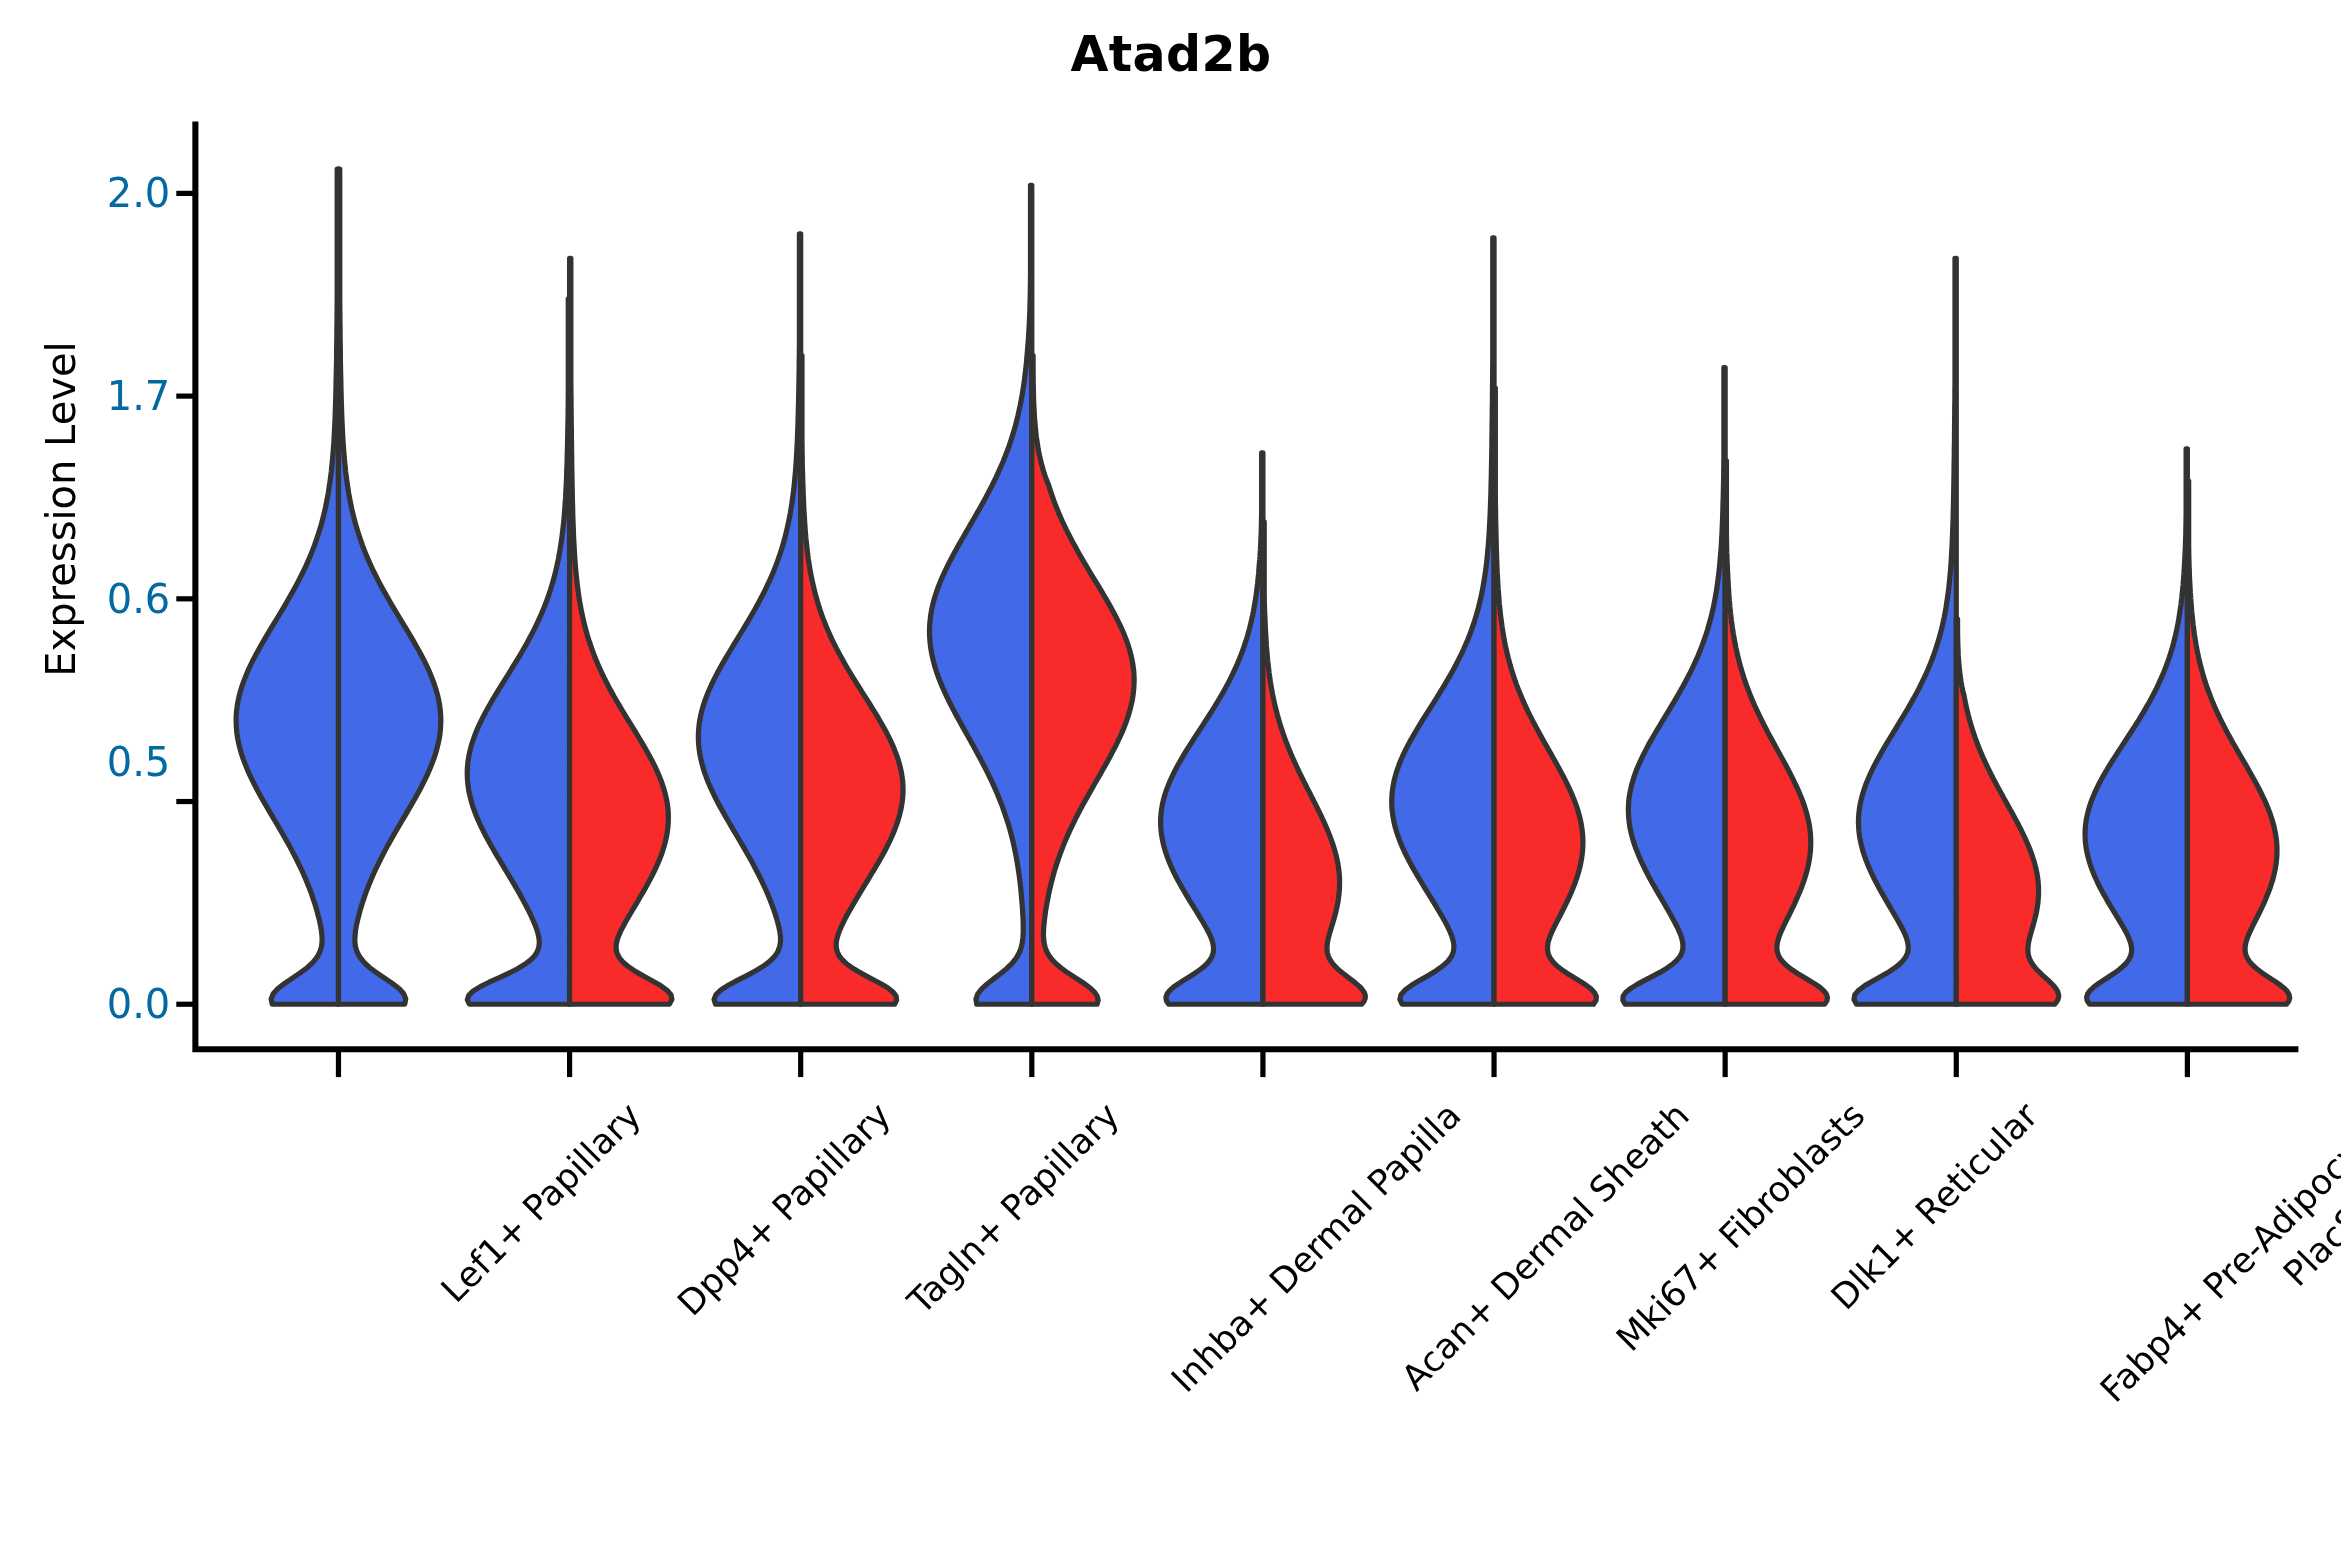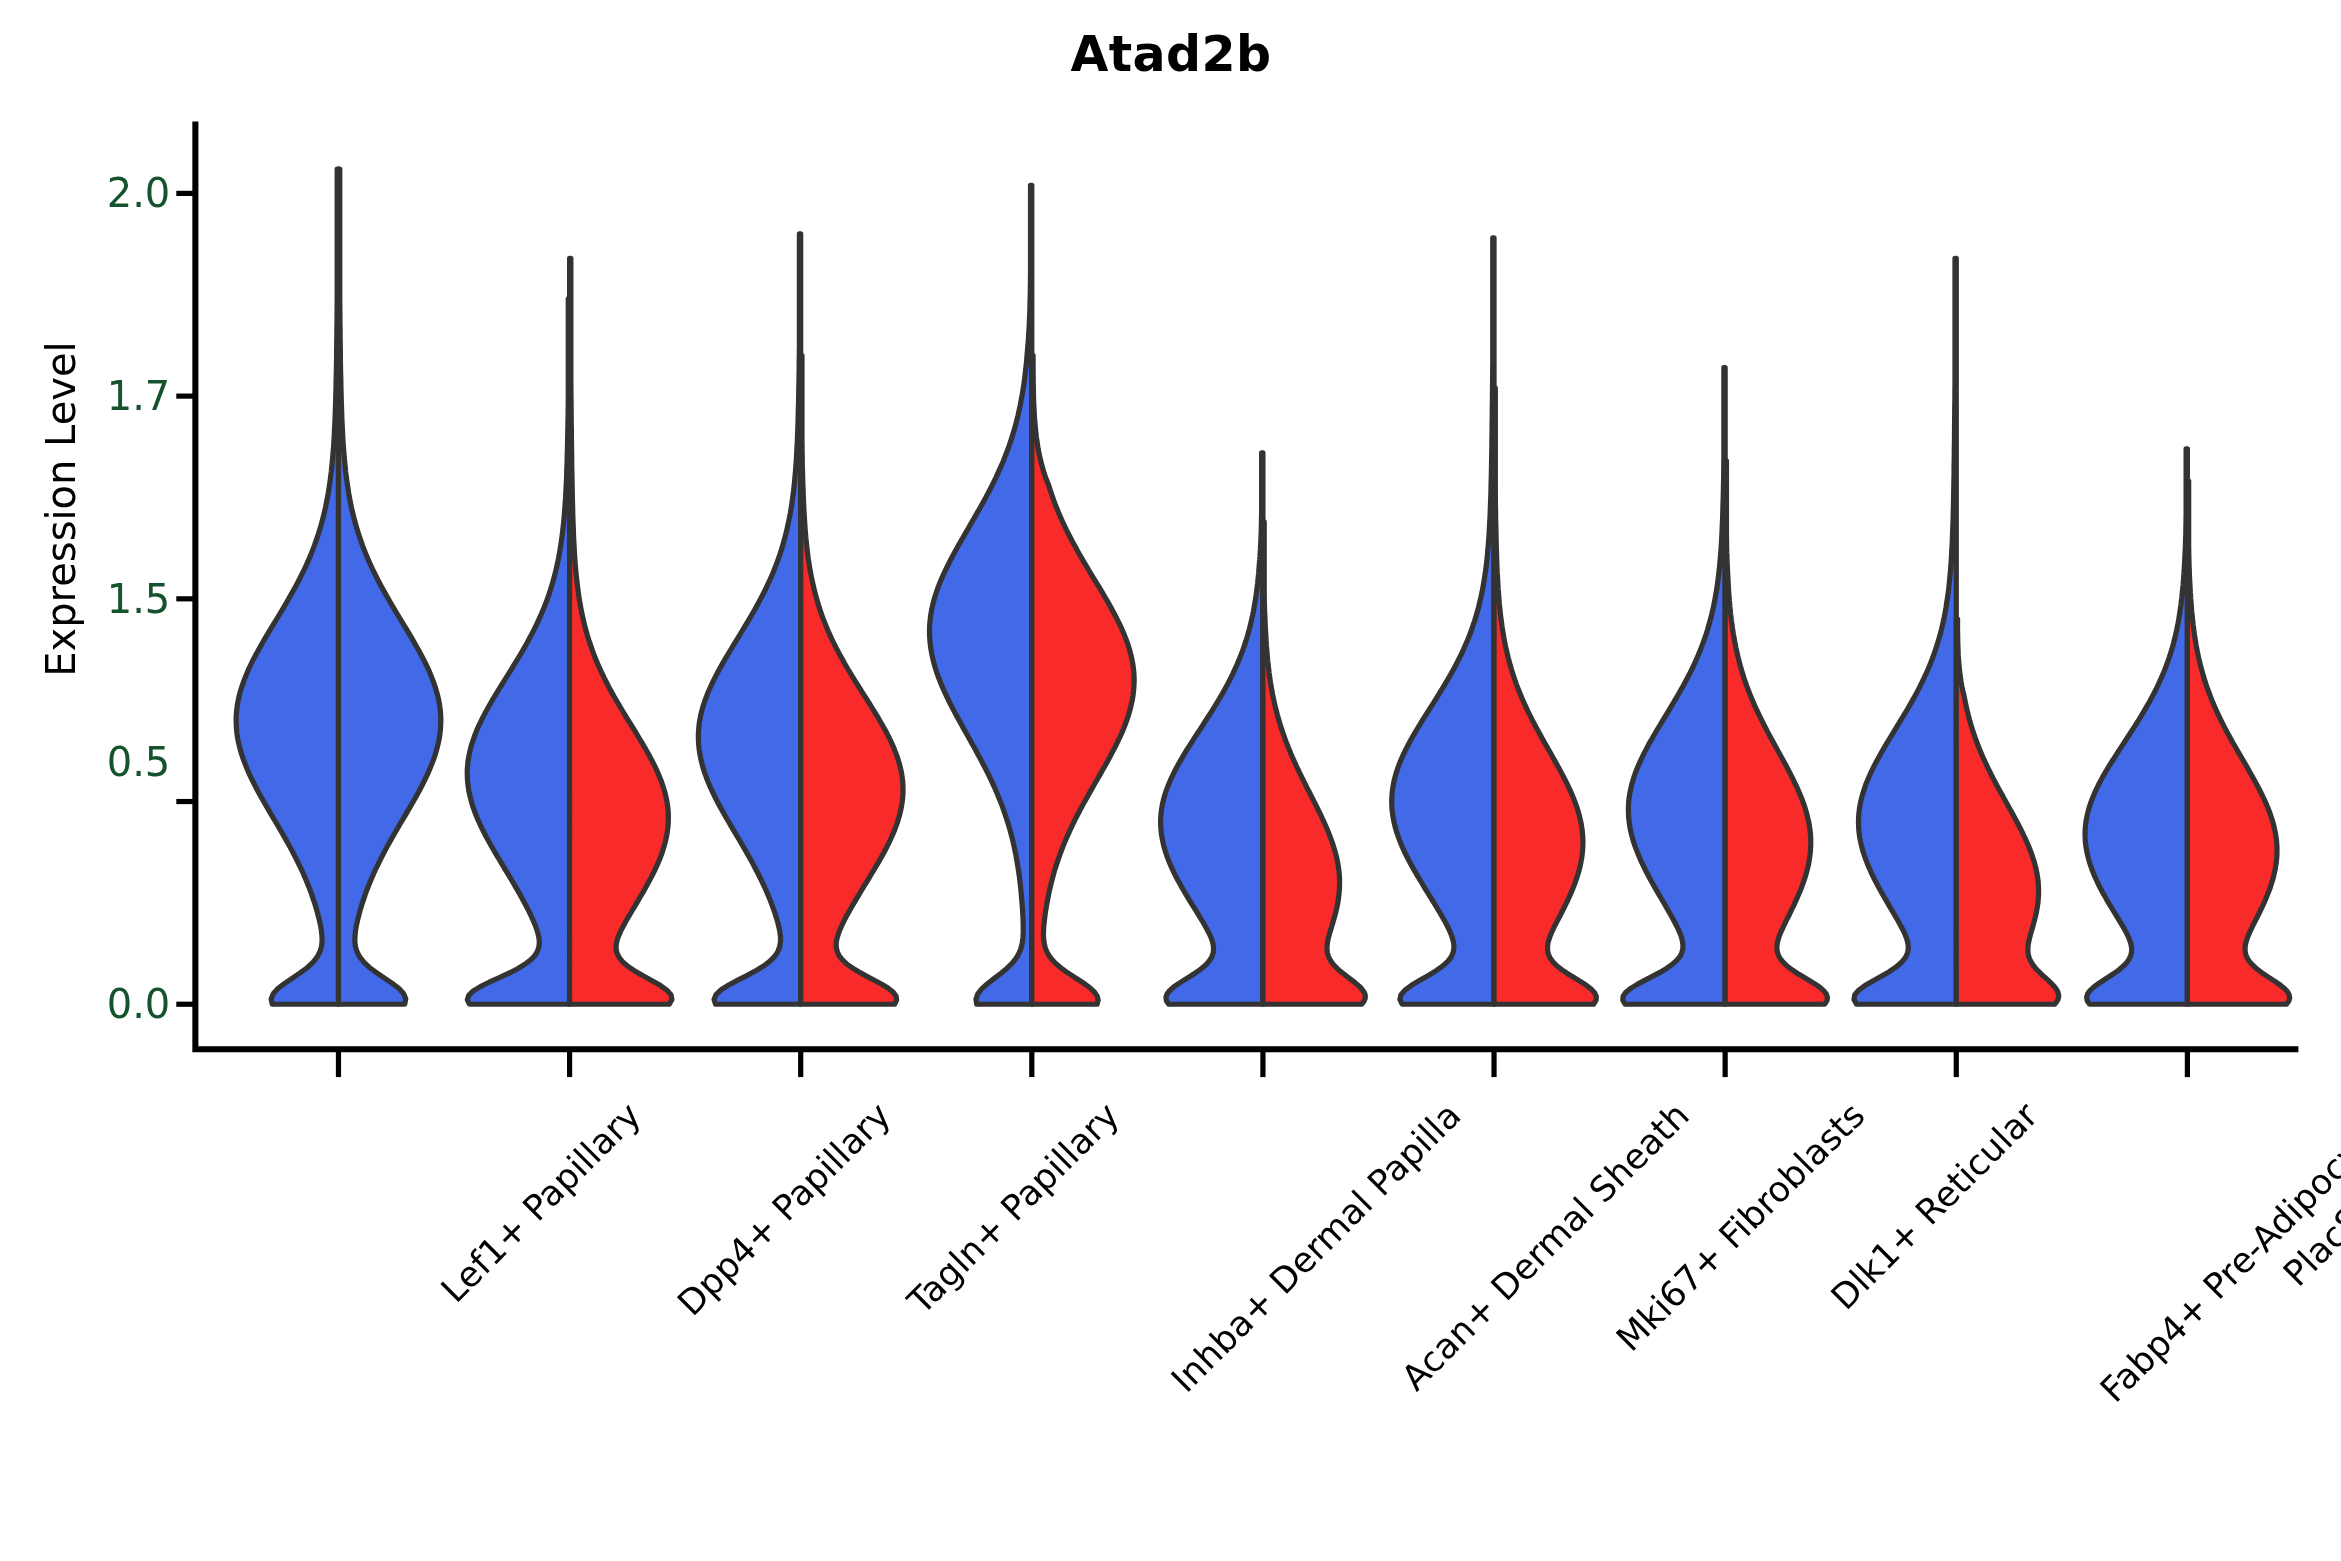--- a/index.html
+++ b/index.html
@@ -8,21 +8,21 @@
   #stage{position:relative;width:2342px;height:1561px;background:#fff;overflow:hidden;}
   #chart-title{
     position:absolute; left:0; top:26px; width:2342px; text-align:center;
     font-size:49px; font-weight:bold; color:#000; letter-spacing:0.4px;
   }
   #ylabel{
     position:absolute; left:-243px; top:486px; width:607px; text-align:center;
     font-size:40px; color:#000; transform:rotate(-90deg); transform-origin:center center;
   }
   .ytick-label{
-    position:absolute; right:1.7px; text-align:center; font-size:40px; color:#14532d;
+    position:absolute; right:1.7px; text-align:center; font-size:40px; color:#0369a1;
     transform:translateY(-50%); white-space:nowrap;
   }
   #ytick-label-holder{position:absolute; left:0; top:0; width:172px; height:1561px;}
   .xtick-label{
     position:absolute; font-size:35px; color:#000; white-space:nowrap;
     transform-origin:right top; transform:rotate(-45deg);
     text-align:right;
   }
   #svg-layer{position:absolute; left:0; top:0;}
   .violin-path{stroke:#333333; stroke-width:6; stroke-linejoin:round;}
@@ -34,21 +34,21 @@
 
 <div id="stage">
 
   <div id="chart-title">Atad2b</div>
 
   <div id="ylabel">Expression Level</div>
 
   <div id="ytick-label-holder">
     <div class="ytick-label" style="top:1004px">0.0</div>
     <div class="ytick-label" style="top:762px">0.5</div>
-    <div class="ytick-label" style="top:599px">1.5</div>
+    <div class="ytick-label" style="top:599px">0.6</div>
     <div class="ytick-label" style="top:396px">1.7</div>
     <div class="ytick-label" style="top:193px">2.0</div>
   </div>
 
   <svg id="svg-layer" width="2342" height="1561" viewBox="0 0 2700 1800">
     <g id="violins-group">
         <path d="M 390.0 1158.0 L 313.6 1158.0 L 312.4 1152.0 L 314.7 1146.0 L 320.2 1139.9 L 328.0 1133.9 L 336.9 1127.9 L 345.8 1121.9 L 353.9 1115.9 L 360.5 1109.8 L 365.3 1103.8 L 368.5 1097.8 L 370.4 1091.8 L 371.1 1085.8 L 371.0 1079.8 L 370.4 1073.7 L 369.4 1067.7 L 368.1 1061.7 L 366.6 1055.7 L 365.0 1049.7 L 363.2 1043.6 L 361.2 1037.6 L 359.2 1031.6 L 357.0 1025.6 L 354.6 1019.6 L 352.1 1013.5 L 349.5 1007.5 L 346.7 1001.5 L 343.8 995.5 L 340.8 989.5 L 337.7 983.4 L 334.5 977.4 L 331.2 971.4 L 327.8 965.4 L 324.3 959.4 L 320.8 953.4 L 317.3 947.3 L 313.7 941.3 L 310.2 935.3 L 306.7 929.3 L 303.2 923.3 L 299.8 917.2 L 296.5 911.2 L 293.4 905.2 L 290.4 899.2 L 287.5 893.2 L 284.8 887.1 L 282.4 881.1 L 280.1 875.1 L 278.1 869.1 L 276.4 863.1 L 274.9 857.0 L 273.7 851.0 L 272.8 845.0 L 272.3 839.0 L 272.0 833.0 L 272.0 827.0 L 272.4 820.9 L 273.1 814.9 L 274.1 808.9 L 275.4 802.9 L 277.0 796.9 L 278.9 790.8 L 281.0 784.8 L 283.4 778.8 L 285.9 772.8 L 288.7 766.8 L 291.7 760.7 L 294.9 754.7 L 298.2 748.7 L 301.6 742.7 L 305.0 736.7 L 308.6 730.6 L 312.2 724.6 L 315.9 718.6 L 319.5 712.6 L 323.1 706.6 L 326.7 700.6 L 330.3 694.5 L 333.7 688.5 L 337.1 682.5 L 340.4 676.5 L 343.6 670.5 L 346.7 664.4 L 349.7 658.4 L 352.5 652.4 L 355.2 646.4 L 357.8 640.4 L 360.2 634.3 L 362.5 628.3 L 364.6 622.3 L 366.6 616.3 L 368.5 610.3 L 370.3 604.2 L 371.9 598.2 L 373.4 592.2 L 374.8 586.2 L 376.0 580.2 L 377.2 574.2 L 378.3 568.1 L 379.2 562.1 L 380.1 556.1 L 380.9 550.1 L 381.7 544.1 L 382.3 538.0 L 382.9 532.0 L 383.4 526.0 L 383.9 520.0 L 384.4 514.0 L 384.8 507.9 L 385.1 501.9 L 385.4 495.9 L 385.7 489.9 L 386.0 483.9 L 386.2 477.8 L 386.4 471.8 L 386.6 465.8 L 386.8 459.8 L 386.9 453.8 L 387.1 447.8 L 387.2 441.7 L 387.3 435.7 L 387.5 429.7 L 387.6 423.7 L 387.7 417.7 L 387.8 411.6 L 387.8 405.6 L 387.9 399.6 L 388.0 393.6 L 388.1 387.6 L 388.1 381.5 L 388.2 375.5 L 388.3 369.5 L 388.3 363.5 L 388.4 357.5 L 388.4 351.4 L 388.5 345.4 L 388.5 339.4 L 388.5 333.4 L 388.5 327.4 L 388.5 321.4 L 388.5 315.3 L 388.5 309.3 L 388.5 303.3 L 388.5 297.3 L 388.5 291.3 L 388.5 285.2 L 388.5 279.2 L 388.5 273.2 L 388.5 267.2 L 388.5 261.2 L 388.5 255.1 L 388.5 249.1 L 388.5 243.1 L 388.5 237.1 L 388.5 231.1 L 388.5 225.0 L 388.5 219.0 L 388.5 213.0 L 388.5 207.0 L 388.5 201.0 L 388.5 194.9 L 390.0 194.9 Z" fill="#4169E8" class="violin-path"></path>
         <path d="M 390.0 1158.0 L 466.4 1158.0 L 467.6 1152.0 L 465.3 1146.0 L 459.8 1139.9 L 452.0 1133.9 L 443.1 1127.9 L 434.2 1121.9 L 426.1 1115.9 L 419.5 1109.8 L 414.7 1103.8 L 411.5 1097.8 L 409.6 1091.8 L 408.9 1085.8 L 409.0 1079.8 L 409.6 1073.7 L 410.6 1067.7 L 411.9 1061.7 L 413.4 1055.7 L 415.0 1049.7 L 416.8 1043.6 L 418.8 1037.6 L 420.8 1031.6 L 423.0 1025.6 L 425.4 1019.6 L 427.9 1013.5 L 430.5 1007.5 L 433.3 1001.5 L 436.2 995.5 L 439.2 989.5 L 442.3 983.4 L 445.5 977.4 L 448.8 971.4 L 452.2 965.4 L 455.7 959.4 L 459.2 953.4 L 462.7 947.3 L 466.3 941.3 L 469.8 935.3 L 473.3 929.3 L 476.8 923.3 L 480.2 917.2 L 483.5 911.2 L 486.6 905.2 L 489.6 899.2 L 492.5 893.2 L 495.2 887.1 L 497.6 881.1 L 499.9 875.1 L 501.9 869.1 L 503.6 863.1 L 505.1 857.0 L 506.3 851.0 L 507.2 845.0 L 507.7 839.0 L 508.0 833.0 L 508.0 827.0 L 507.6 820.9 L 506.9 814.9 L 505.9 808.9 L 504.6 802.9 L 503.0 796.9 L 501.1 790.8 L 499.0 784.8 L 496.6 778.8 L 494.1 772.8 L 491.3 766.8 L 488.3 760.7 L 485.1 754.7 L 481.8 748.7 L 478.4 742.7 L 475.0 736.7 L 471.4 730.6 L 467.8 724.6 L 464.1 718.6 L 460.5 712.6 L 456.9 706.6 L 453.3 700.6 L 449.7 694.5 L 446.3 688.5 L 442.9 682.5 L 439.6 676.5 L 436.4 670.5 L 433.3 664.4 L 430.3 658.4 L 427.5 652.4 L 424.8 646.4 L 422.2 640.4 L 419.8 634.3 L 417.5 628.3 L 415.4 622.3 L 413.4 616.3 L 411.5 610.3 L 409.7 604.2 L 408.1 598.2 L 406.6 592.2 L 405.2 586.2 L 404.0 580.2 L 402.8 574.2 L 401.7 568.1 L 400.8 562.1 L 399.9 556.1 L 399.1 550.1 L 398.3 544.1 L 397.7 538.0 L 397.1 532.0 L 396.6 526.0 L 396.1 520.0 L 395.6 514.0 L 395.2 507.9 L 394.9 501.9 L 394.6 495.9 L 394.3 489.9 L 394.0 483.9 L 393.8 477.8 L 393.6 471.8 L 393.4 465.8 L 393.2 459.8 L 393.1 453.8 L 392.9 447.8 L 392.8 441.7 L 392.7 435.7 L 392.5 429.7 L 392.4 423.7 L 392.3 417.7 L 392.2 411.6 L 392.2 405.6 L 392.1 399.6 L 392.0 393.6 L 391.9 387.6 L 391.9 381.5 L 391.8 375.5 L 391.7 369.5 L 391.7 363.5 L 391.6 357.5 L 391.6 351.4 L 391.5 345.4 L 391.5 339.4 L 391.5 333.4 L 391.5 327.4 L 391.5 321.4 L 391.5 315.3 L 391.5 309.3 L 391.5 303.3 L 391.5 297.3 L 391.5 291.3 L 391.5 285.2 L 391.5 279.2 L 391.5 273.2 L 391.5 267.2 L 391.5 261.2 L 391.5 255.1 L 391.5 249.1 L 391.5 243.1 L 391.5 237.1 L 391.5 231.1 L 391.5 225.0 L 391.5 219.0 L 391.5 213.0 L 391.5 207.0 L 391.5 201.0 L 391.5 194.9 L 390.0 194.9 Z" fill="#4169E8" class="violin-path"></path>
         <path d="M 656.5 1158.0 L 541.0 1158.0 L 538.6 1152.9 L 540.2 1147.8 L 545.4 1142.7 L 553.6 1137.7 L 563.7 1132.6 L 574.9 1127.5 L 585.9 1122.4 L 596.0 1117.3 L 604.5 1112.2 L 611.3 1107.2 L 616.2 1102.1 L 619.4 1097.0 L 621.1 1091.9 L 621.6 1086.8 L 621.2 1081.7 L 620.1 1076.7 L 618.6 1071.6 L 616.7 1066.5 L 614.5 1061.4 L 612.2 1056.3 L 609.8 1051.2 L 607.2 1046.2 L 604.5 1041.1 L 601.8 1036.0 L 599.0 1030.9 L 596.1 1025.8 L 593.1 1020.7 L 590.1 1015.6 L 587.1 1010.6 L 584.0 1005.5 L 581.0 1000.4 L 577.9 995.3 L 574.9 990.2 L 571.8 985.1 L 568.9 980.1 L 565.9 975.0 L 563.1 969.9 L 560.3 964.8 L 557.7 959.7 L 555.2 954.6 L 552.8 949.6 L 550.5 944.5 L 548.4 939.4 L 546.5 934.3 L 544.7 929.2 L 543.2 924.1 L 541.9 919.0 L 540.7 914.0 L 539.8 908.9 L 539.2 903.8 L 538.7 898.7 L 538.5 893.6 L 538.5 888.5 L 538.8 883.5 L 539.3 878.4 L 540.1 873.3 L 541.1 868.2 L 542.3 863.1 L 543.7 858.0 L 545.4 853.0 L 547.2 847.9 L 549.2 842.8 L 551.4 837.7 L 553.8 832.6 L 556.3 827.5 L 559.0 822.5 L 561.7 817.4 L 564.6 812.3 L 567.5 807.2 L 570.6 802.1 L 573.7 797.0 L 576.8 791.9 L 580.0 786.9 L 583.1 781.8 L 586.3 776.7 L 589.5 771.6 L 592.6 766.5 L 595.7 761.4 L 598.8 756.4 L 601.8 751.3 L 604.7 746.2 L 607.6 741.1 L 610.3 736.0 L 613.0 730.9 L 615.6 725.9 L 618.1 720.8 L 620.5 715.7 L 622.8 710.6 L 625.0 705.5 L 627.1 700.4 L 629.1 695.4 L 631.0 690.3 L 632.8 685.2 L 634.5 680.1 L 636.0 675.0 L 637.5 669.9 L 638.9 664.8 L 640.2 659.8 L 641.4 654.7 L 642.5 649.6 L 643.6 644.5 L 644.5 639.4 L 645.4 634.3 L 646.2 629.3 L 647.0 624.2 L 647.7 619.1 L 648.3 614.0 L 648.9 608.9 L 649.5 603.8 L 650.0 598.8 L 650.4 593.7 L 650.8 588.6 L 651.2 583.5 L 651.5 578.4 L 651.9 573.3 L 652.1 568.2 L 652.4 563.2 L 652.6 558.1 L 652.9 553.0 L 653.1 547.9 L 653.2 542.8 L 653.4 537.7 L 653.6 532.7 L 653.7 527.6 L 653.8 522.5 L 654.0 517.4 L 654.1 512.3 L 654.2 507.2 L 654.3 502.2 L 654.4 497.1 L 654.5 492.0 L 654.6 486.9 L 654.7 481.8 L 654.8 476.7 L 654.8 471.7 L 654.9 466.6 L 654.9 461.5 L 655.0 456.4 L 655.0 451.3 L 655.0 446.2 L 655.0 441.1 L 655.0 436.1 L 655.0 431.0 L 655.0 425.9 L 655.0 420.8 L 655.0 415.7 L 655.0 410.6 L 655.0 405.6 L 655.0 400.5 L 655.0 395.4 L 655.0 390.3 L 655.0 385.2 L 655.0 380.1 L 655.0 375.1 L 655.0 370.0 L 655.0 364.9 L 655.0 359.8 L 655.0 354.7 L 655.0 349.6 L 655.0 344.6 L 656.5 344.6 Z" fill="#4169E8" class="violin-path"></path>
         <path d="M 923.0 1158.0 L 824.8 1158.0 L 823.1 1152.4 L 825.3 1146.9 L 831.3 1141.3 L 840.0 1135.8 L 850.5 1130.2 L 861.4 1124.7 L 871.7 1119.1 L 880.7 1113.6 L 887.9 1108.0 L 893.3 1102.5 L 896.8 1096.9 L 898.8 1091.4 L 899.7 1085.8 L 899.7 1080.3 L 899.0 1074.7 L 897.9 1069.2 L 896.5 1063.6 L 894.9 1058.1 L 893.1 1052.5 L 891.2 1047.0 L 889.1 1041.4 L 886.9 1035.9 L 884.6 1030.3 L 882.2 1024.8 L 879.6 1019.2 L 877.0 1013.7 L 874.2 1008.1 L 871.3 1002.6 L 868.4 997.0 L 865.4 991.5 L 862.2 985.9 L 859.1 980.4 L 855.9 974.8 L 852.6 969.2 L 849.3 963.7 L 846.0 958.1 L 842.8 952.6 L 839.5 947.0 L 836.3 941.5 L 833.2 935.9 L 830.1 930.4 L 827.1 924.8 L 824.3 919.3 L 821.6 913.7 L 819.0 908.2 L 816.6 902.6 L 814.4 897.1 L 812.4 891.5 L 810.6 886.0 L 809.1 880.4 L 807.8 874.9 L 806.7 869.3 L 805.9 863.8 L 805.3 858.2 L 805.0 852.7 L 805.0 847.1 L 805.3 841.6 L 805.8 836.0 L 806.6 830.5 L 807.7 824.9 L 809.0 819.4 L 810.6 813.8 L 812.4 808.3 L 814.5 802.7 L 816.7 797.1 L 819.2 791.6 L 821.8 786.0 L 824.6 780.5 L 827.5 774.9 L 830.5 769.4 L 833.7 763.8 L 836.9 758.3 L 840.2 752.7 L 843.5 747.2 L 846.9 741.6 L 850.3 736.1 L 853.7 730.5 L 857.1 725.0 L 860.4 719.4 L 863.7 713.9 L 866.9 708.3 L 870.1 702.8 L 873.2 697.2 L 876.2 691.7 L 879.1 686.1 L 881.9 680.6 L 884.5 675.0 L 887.1 669.5 L 889.6 663.9 L 891.9 658.4 L 894.1 652.8 L 896.2 647.3 L 898.2 641.7 L 900.0 636.2 L 901.8 630.6 L 903.4 625.1 L 904.9 619.5 L 906.3 613.9 L 907.6 608.4 L 908.8 602.8 L 909.9 597.3 L 911.0 591.7 L 911.9 586.2 L 912.8 580.6 L 913.6 575.1 L 914.3 569.5 L 915.0 564.0 L 915.6 558.4 L 916.1 552.9 L 916.6 547.3 L 917.1 541.8 L 917.5 536.2 L 917.9 530.7 L 918.2 525.1 L 918.5 519.6 L 918.8 514.0 L 919.1 508.5 L 919.3 502.9 L 919.5 497.4 L 919.7 491.8 L 919.9 486.3 L 920.0 480.7 L 920.2 475.2 L 920.3 469.6 L 920.5 464.1 L 920.6 458.5 L 920.7 453.0 L 920.8 447.4 L 920.9 441.8 L 921.0 436.3 L 921.1 430.7 L 921.2 425.2 L 921.2 419.6 L 921.3 414.1 L 921.4 408.5 L 921.4 403.0 L 921.5 397.4 L 921.5 391.9 L 921.5 386.3 L 921.5 380.8 L 921.5 375.2 L 921.5 369.7 L 921.5 364.1 L 921.5 358.6 L 921.5 353.0 L 921.5 347.5 L 921.5 341.9 L 921.5 336.4 L 921.5 330.8 L 921.5 325.3 L 921.5 319.7 L 921.5 314.2 L 921.5 308.6 L 921.5 303.1 L 921.5 297.5 L 921.5 292.0 L 921.5 286.4 L 921.5 280.9 L 921.5 275.3 L 921.5 269.8 L 923.0 269.8 Z" fill="#4169E8" class="violin-path"></path>

